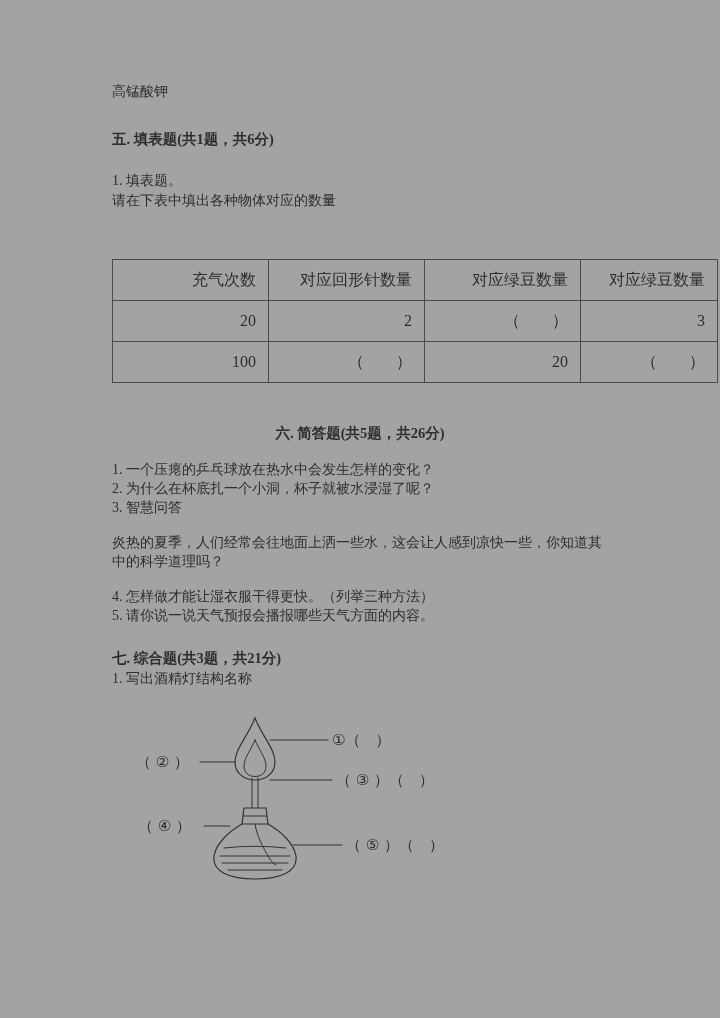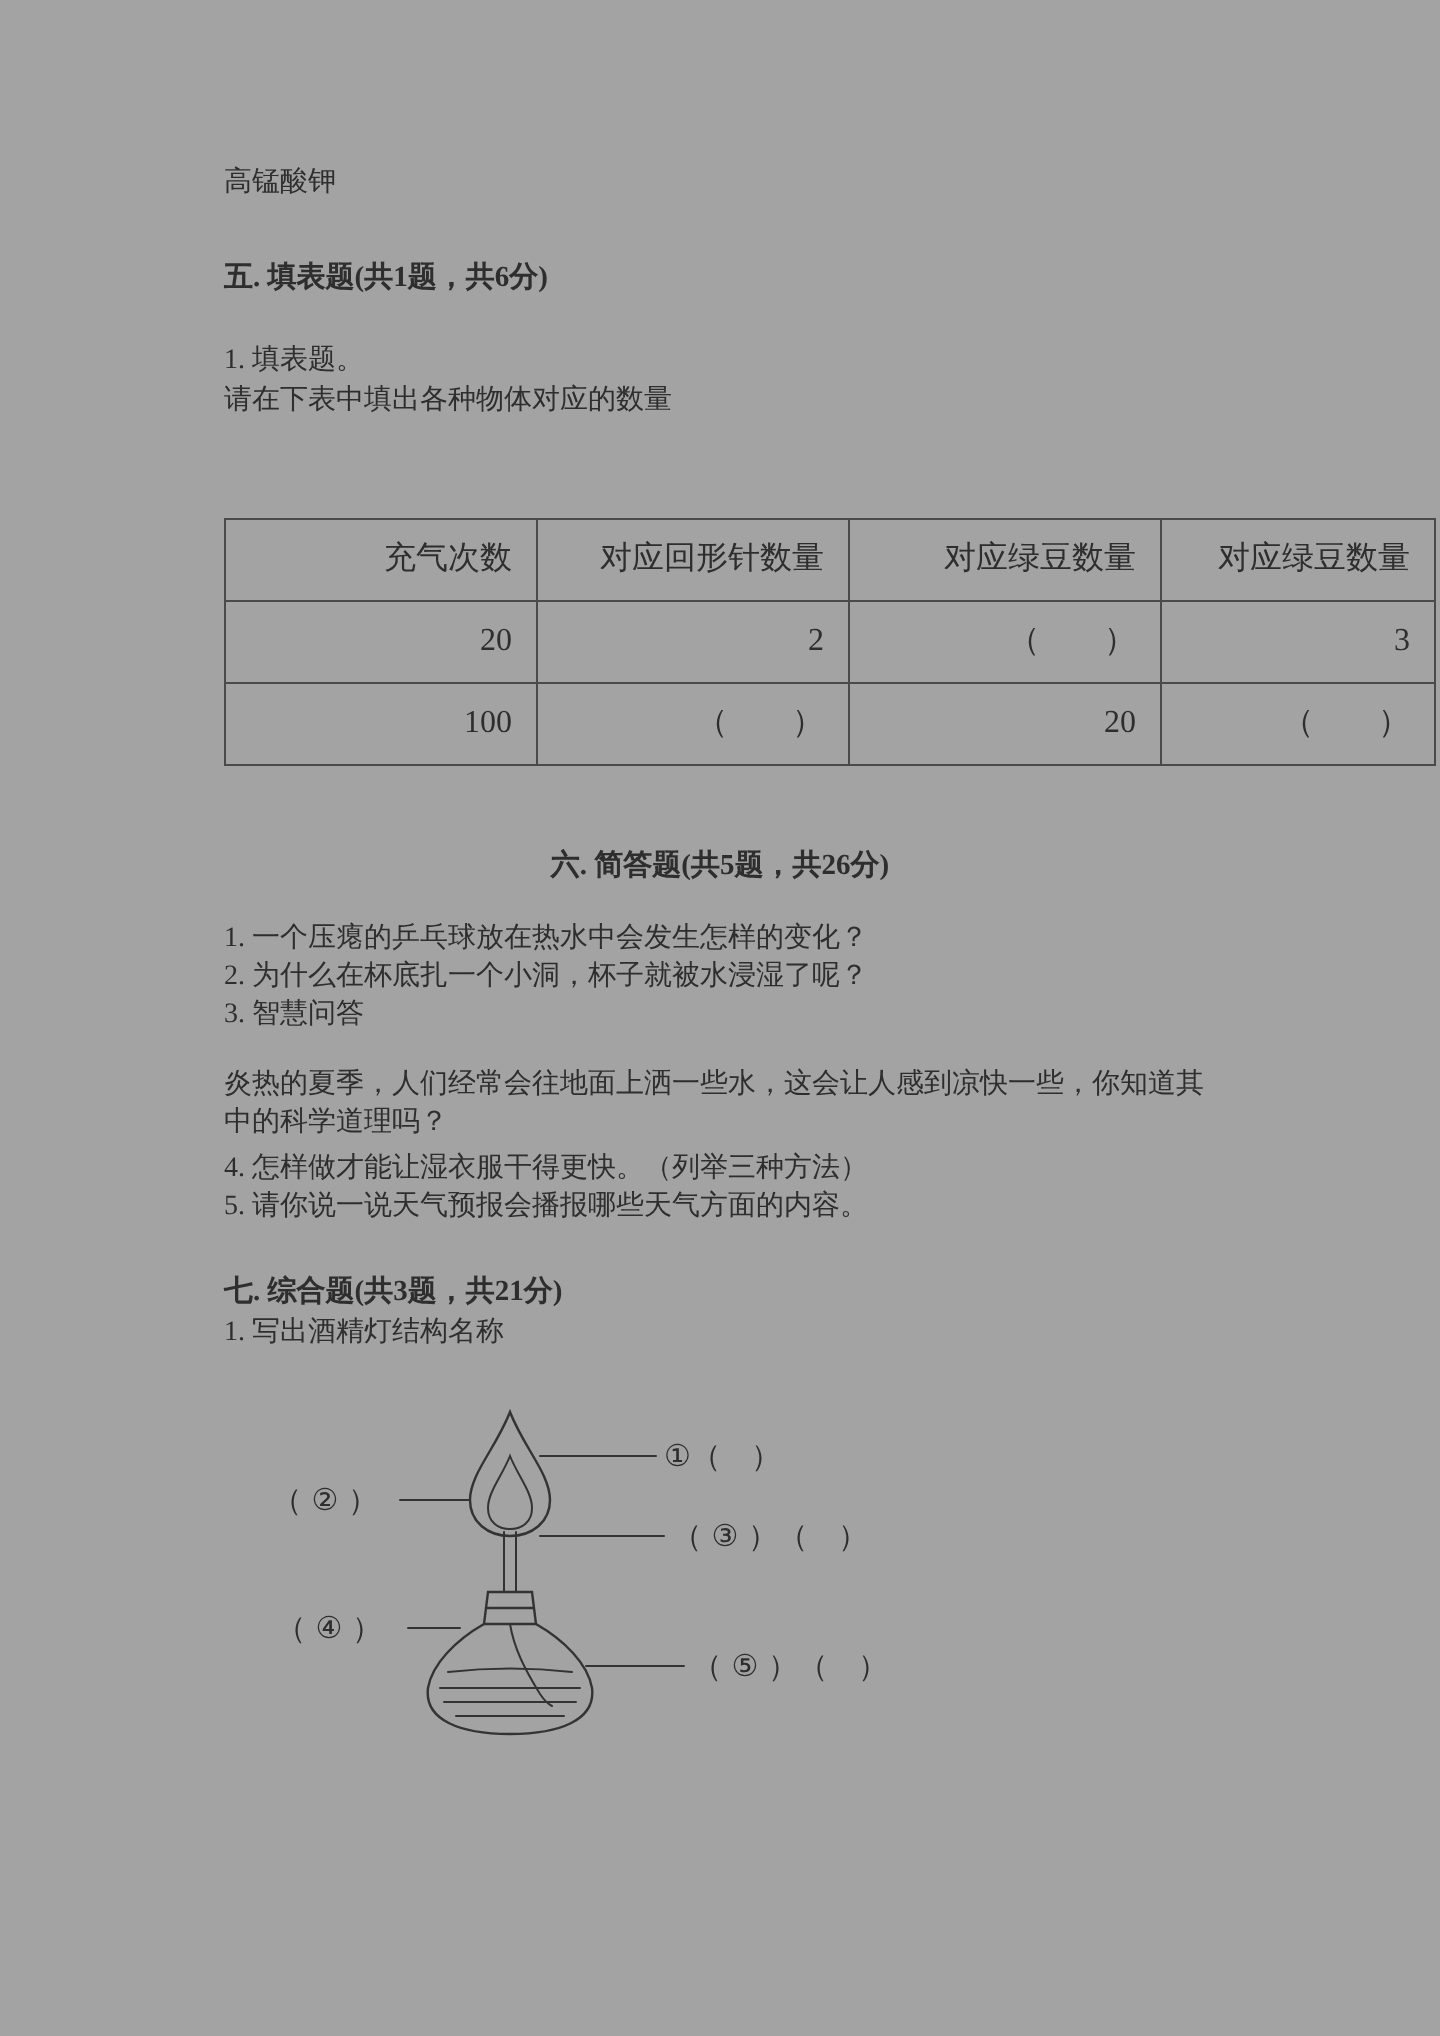--- a/index.html
+++ b/index.html
@@ -41,21 +41,21 @@
     line-height:20px;
     white-space:nowrap;
     overflow:hidden;
   }
 
   .sec6-title { margin-bottom:16px;text-align:center; }
   .q-block { margin-bottom:16px; }
   .q-block .line { line-height:19px; }
   .para {
     line-height:19px;
-    margin-bottom:4px;
+    margin-bottom:16px;
     width:496px;
   }
   .sec7-title { margin-top:23px; }
   .sec7-q { line-height:20px; margin-bottom:23px; }
 
   .diagram {
     position:relative;
     width:340px;
     height:175px;
     margin-left:18px;

